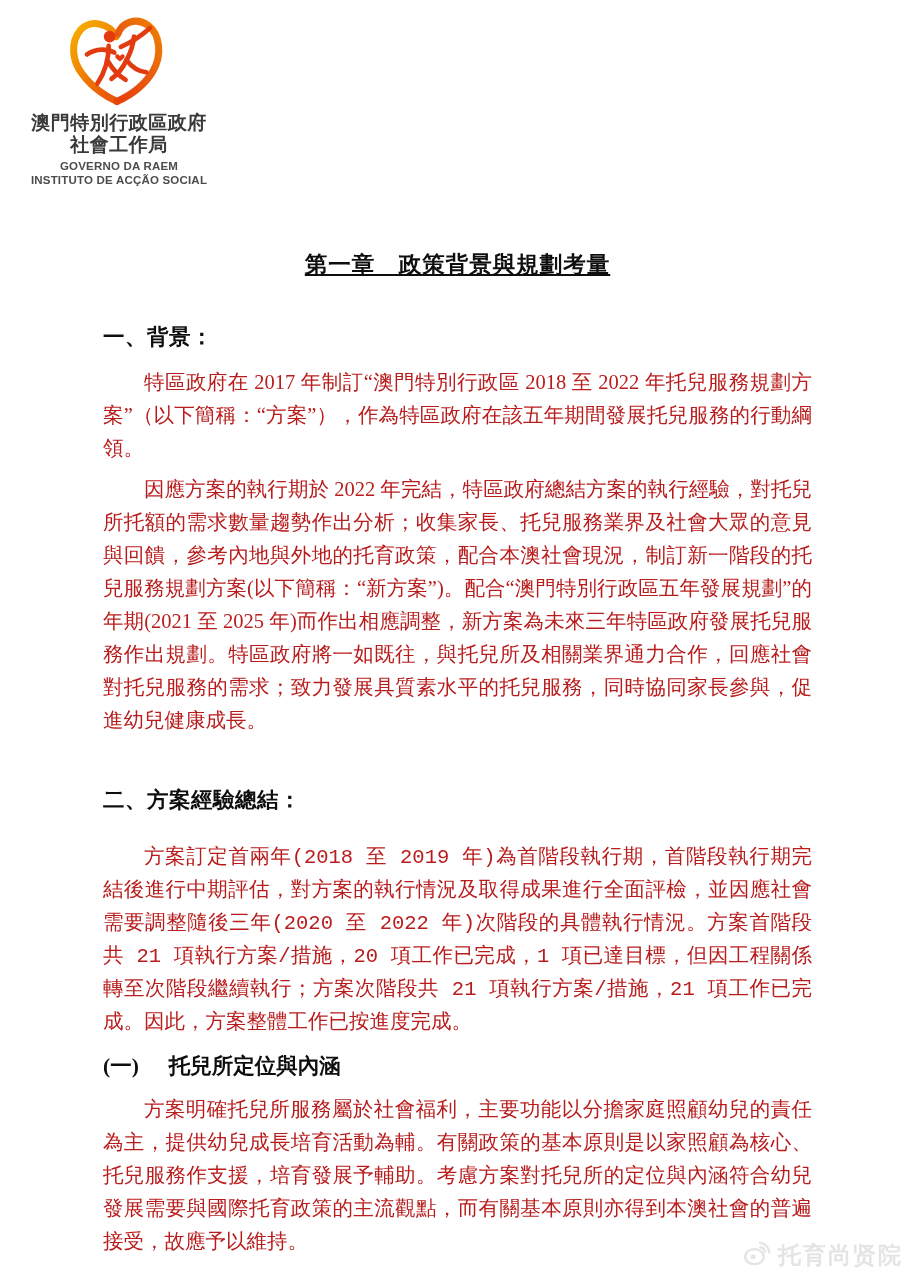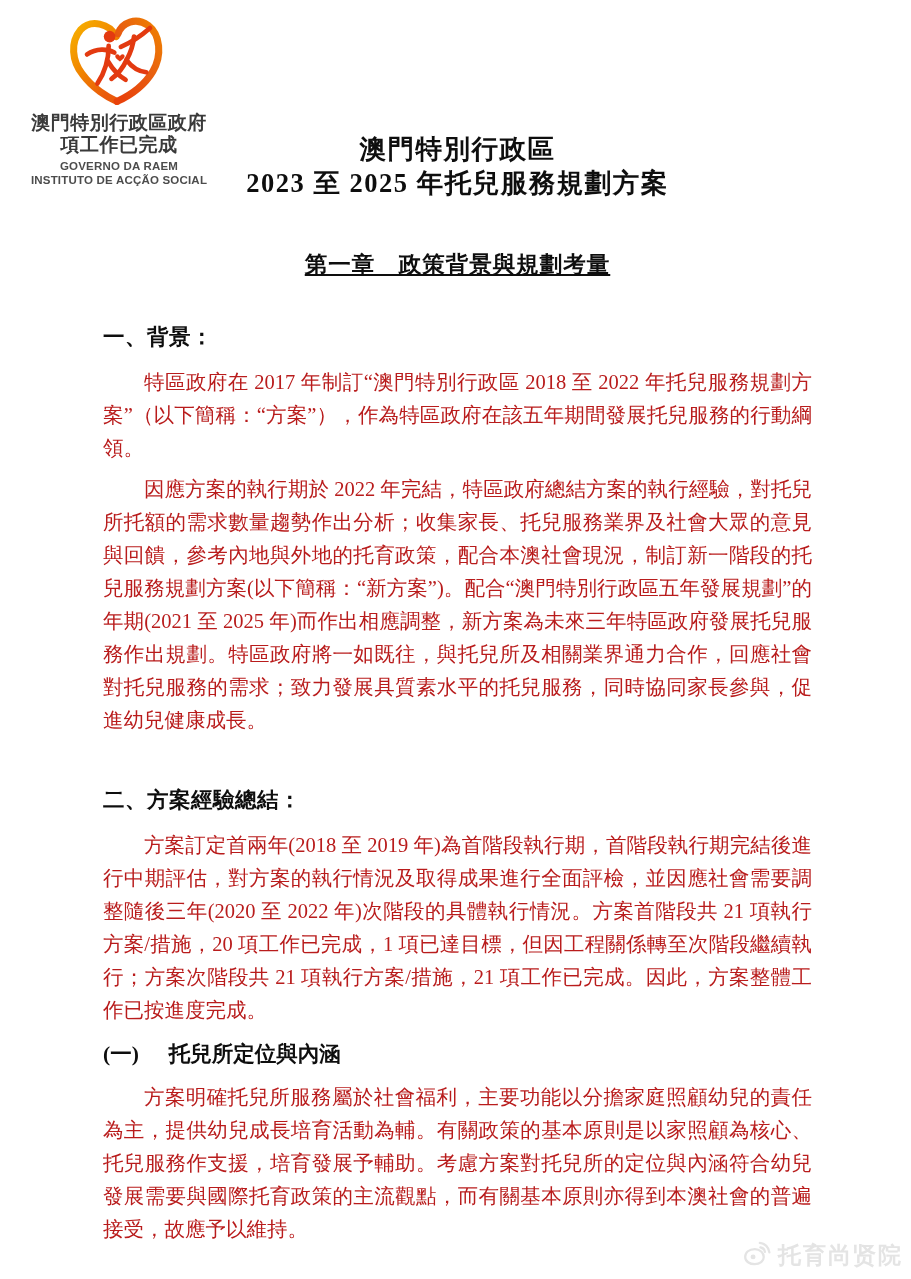--- a/index.html
+++ b/index.html
@@ -94,21 +94,21 @@
     margin: 0;
     font-size: 20.5px;
     line-height: 33px;
     text-align: justify;
     text-justify: inter-ideograph;
     text-indent: 2em;
     color: #b91c1c;
   }
   .para.p1 { margin-top: 14px; }
   .para.p2 { margin-top: 8px; }
-  .para.p3 { margin-top: 14px; }
+  .para.p3 { margin-top: 26px; font-family: Liberation Mono, monospace; }
   .para.p4 { margin-top: 12px; }
   .subsection-heading {
     margin-top: 12px;
     display: flex;
     align-items: baseline;
     gap: 30px;
     font-weight: 700;
     font-size: 21.5px;
     line-height: 30px;
     color: #0e0e0e;
@@ -161,29 +161,25 @@
         <path d="M 44 50 C 50 60, 56 66, 63 70"></path>
         <path d="M 72 24 C 71 34, 68 42, 64 49"></path>
         <path d="M 58 35 C 70 30, 80 23, 89 15"></path>
         <path d="M 64 49 C 60 58, 55 64, 48 69"></path>
         <path d="M 64 49 C 70 57, 77 61, 85 62"></path>
       </g>
       <circle cx="46" cy="24" r="6.2" fill="#E33A10"></circle>
       <path d="M 57 45 C 56 42, 52 42, 52 45 C 52 47.2, 54.8 49, 57 50.6 C 59.2 49, 62 47.2, 62 45 C 62 42, 58 42, 57 45 Z" fill="#E33A10"></path>
     </svg>
     <div class="org-cn">澳門特別行政區政府</div>
-    <div class="org-cn">項工作已完成</div>
+    <div class="org-cn">社會工作局</div>
     <div class="org-pt first">GOVERNO DA RAEM</div>
     <div class="org-pt">INSTITUTO DE ACÇÃO SOCIAL</div>
   </div>
 
-  <div class="title-block">
-    <div>澳門特別行政區</div>
-    <div>2023 至 2025 年托兒服務規劃方案</div>
-  </div>
 
   <div class="chapter-heading">第一章　政策背景與規劃考量</div>
 
   <div class="body-area">
 
     <div class="section-heading">一、背景：</div>
     <p class="para p1">特區政府在 2017 年制訂“澳門特別行政區 2018 至 2022 年托兒服務規劃方案”（以下簡稱：“方案”），作為特區政府在該五年期間發展托兒服務的行動綱領。</p>
     <p class="para p2">因應方案的執行期於 2022 年完結，特區政府總結方案的執行經驗，對托兒所托額的需求數量趨勢作出分析；收集家長、托兒服務業界及社會大眾的意見與回饋，參考內地與外地的托育政策，配合本澳社會現況，制訂新一階段的托兒服務規劃方案(以下簡稱：“新方案”)。配合“澳門特別行政區五年發展規劃”的年期(2021 至 2025 年)而作出相應調整，新方案為未來三年特區政府發展托兒服務作出規劃。特區政府將一如既往，與托兒所及相關業界通力合作，回應社會對托兒服務的需求；致力發展具質素水平的托兒服務，同時協同家長參與，促進幼兒健康成長。</p>
 
     <div class="section-heading second">二、方案經驗總結：</div>

